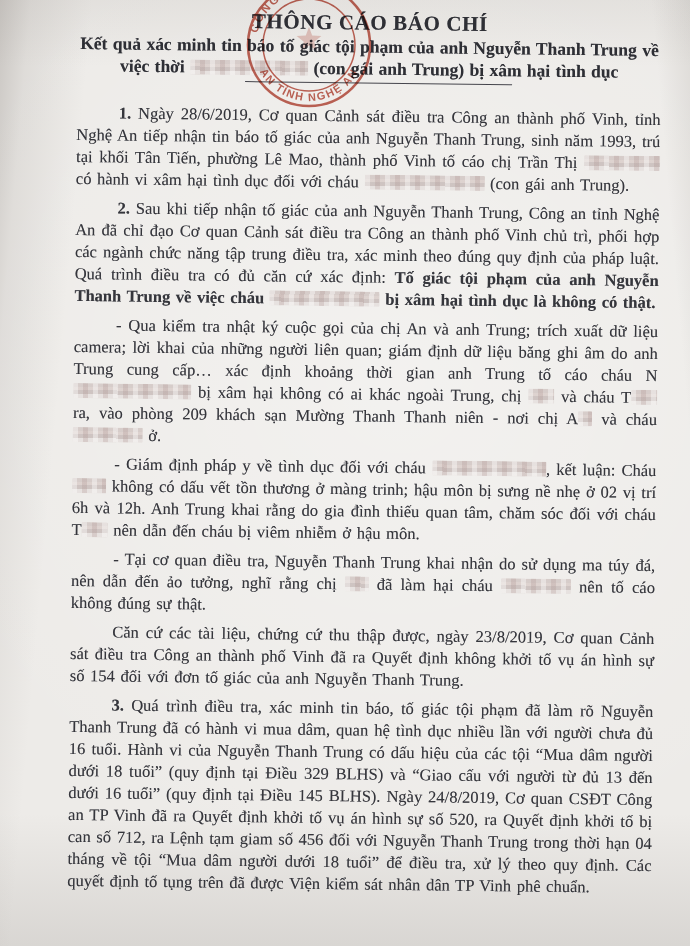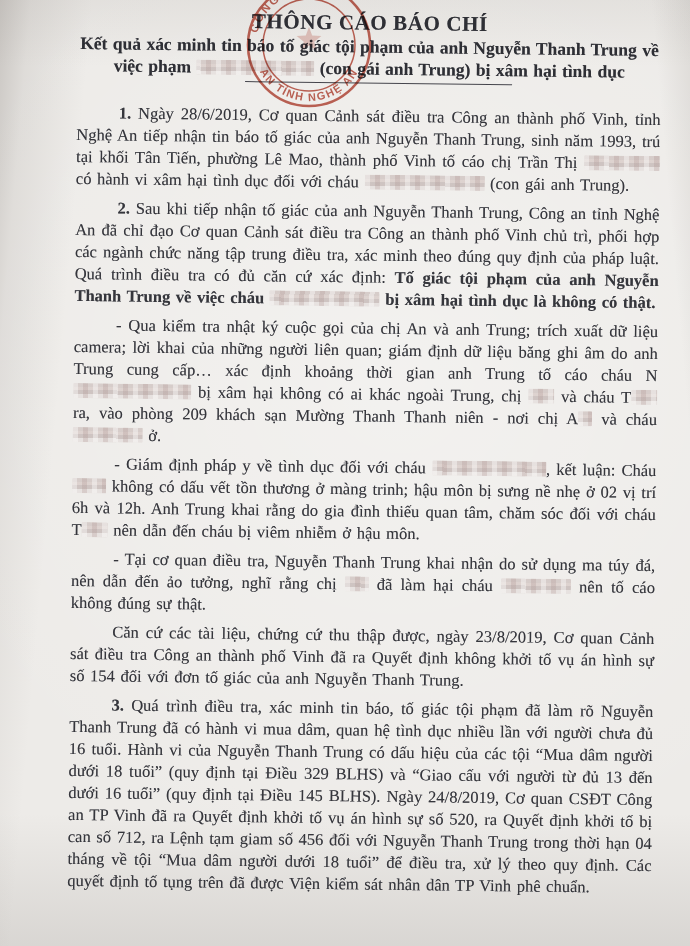--- a/index.html
+++ b/index.html
@@ -75,21 +75,21 @@
     <text font-size="11" font-weight="bold" letter-spacing="1.5" text-anchor="middle" fill="#b43b2a">
       <textPath href="#arcBottom" startOffset="50%">AN TỈNH NGHỆ AN</textPath>
     </text>
   </svg>
 
   <div class="content">
 
     <div class="doc-header">
       <div class="doc-title">THÔNG CÁO BÁO CHÍ</div>
       <div class="doc-subtitle">Kết quả xác minh tin báo tố giác tội phạm của anh Nguyễn Thanh Trung về</div>
-      <div class="doc-subtitle"><span>việc phạm </span><span class="redact" style="width: 118px;"></span><span> (con gái anh Trung) bị xâm hại tình dục</span></div>
+      <div class="doc-subtitle"><span>việc thời </span><span class="redact" style="width: 118px;"></span><span> (con gái anh Trung) bị xâm hại tình dục</span></div>
       <div class="sub-underline"></div>
     </div>
 
     <div class="body-text">
       <p><span class="bold">1.</span><span> Ngày 28/6/2019, Cơ quan Cảnh sát điều tra Công an thành phố Vinh, tỉnh Nghệ An tiếp nhận tin báo tố giác của anh Nguyễn Thanh Trung, sinh năm 1993, trú tại khối Tân Tiến, phường Lê Mao, thành phố Vinh tố cáo chị Trần Thị </span><span class="redact" style="width: 76px;"></span><span> có hành vi xâm hại tình dục đối với cháu </span><span class="redact" style="width: 120px;"></span><span> (con gái anh Trung).</span></p>
       <p><span class="bold">2.</span><span> Sau khi tiếp nhận tố giác của anh Nguyễn Thanh Trung, Công an tỉnh Nghệ An đã chỉ đạo Cơ quan Cảnh sát điều tra Công an thành phố Vinh chủ trì, phối hợp các ngành chức năng tập trung điều tra, xác minh theo đúng quy định của pháp luật. Quá trình điều tra có đủ căn cứ xác định: </span><span class="bold">Tố giác tội phạm của anh Nguyễn Thanh Trung về việc cháu </span><span class="redact bold" style="width: 110px;"></span><span class="bold"> bị xâm hại tình dục là không có thật.</span></p>
       <p><span>- Qua kiểm tra nhật ký cuộc gọi của chị An và anh Trung; trích xuất dữ liệu camera; lời khai của những người liên quan; giám định dữ liệu băng ghi âm do anh Trung cung cấp… xác định khoảng thời gian anh Trung tố cáo cháu N</span><span class="redact" style="width: 118px;"></span><span> bị xâm hại không có ai khác ngoài Trung, chị </span><span class="redact" style="width: 26px;"></span><span> và cháu T</span><span class="redact" style="width: 26px;"></span><span> ra, vào phòng 209 khách sạn Mường Thanh Thanh niên - nơi chị A</span><span class="redact" style="width: 14px;"></span><span> và cháu </span><span class="redact" style="width: 70px;"></span><span> ở.</span></p>
       <p><span>- Giám định pháp y về tình dục đối với cháu </span><span class="redact" style="width: 114px;"></span><span>, kết luận: Cháu </span><span class="redact" style="width: 34px;"></span><span> không có dấu vết tồn thương ở màng trinh; hậu môn bị sưng nề nhẹ ở 02 vị trí 6h và 12h. Anh Trung khai rằng do gia đình thiếu quan tâm, chăm sóc đối với cháu T</span><span class="redact" style="width: 26px;"></span><span> nên dẫn đến cháu bị viêm nhiễm ở hậu môn.</span></p>
       <p><span>- Tại cơ quan điều tra, Nguyễn Thanh Trung khai nhận do sử dụng ma túy đá, nên dẫn đến ảo tưởng, nghĩ rằng chị </span><span class="redact" style="width: 24px;"></span><span> đã làm hại cháu </span><span class="redact" style="width: 70px;"></span><span> nên tố cáo không đúng sự thật.</span></p>
       <p><span>Căn cứ các tài liệu, chứng cứ thu thập được, ngày 23/8/2019, Cơ quan Cảnh sát điều tra Công an thành phố Vinh đã ra Quyết định không khởi tố vụ án hình sự số 154 đối với đơn tố giác của anh Nguyễn Thanh Trung.</span></p>

